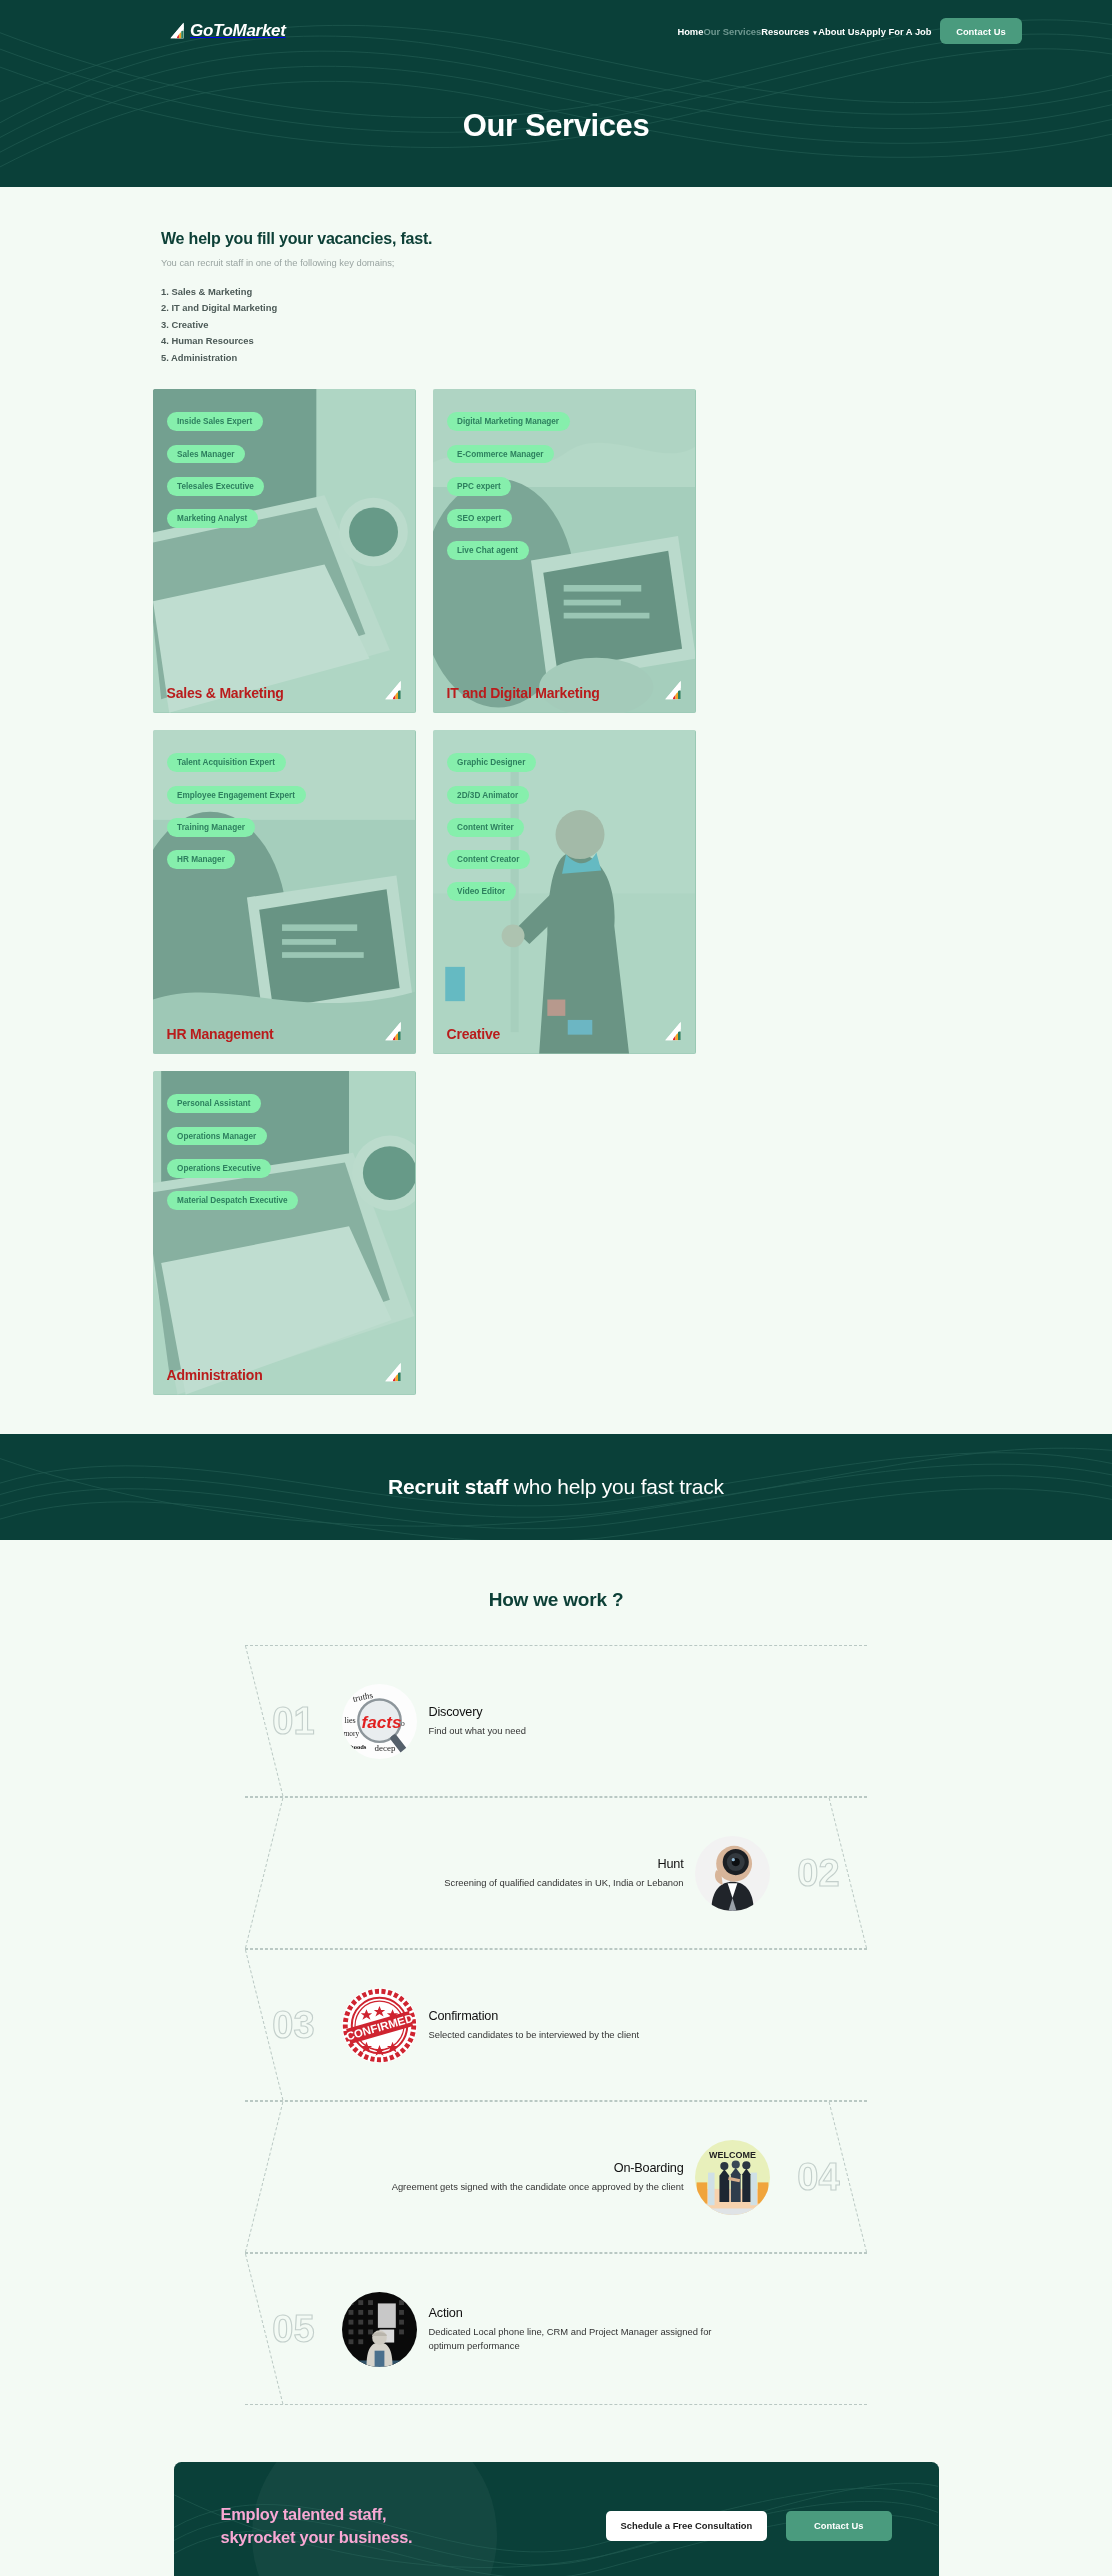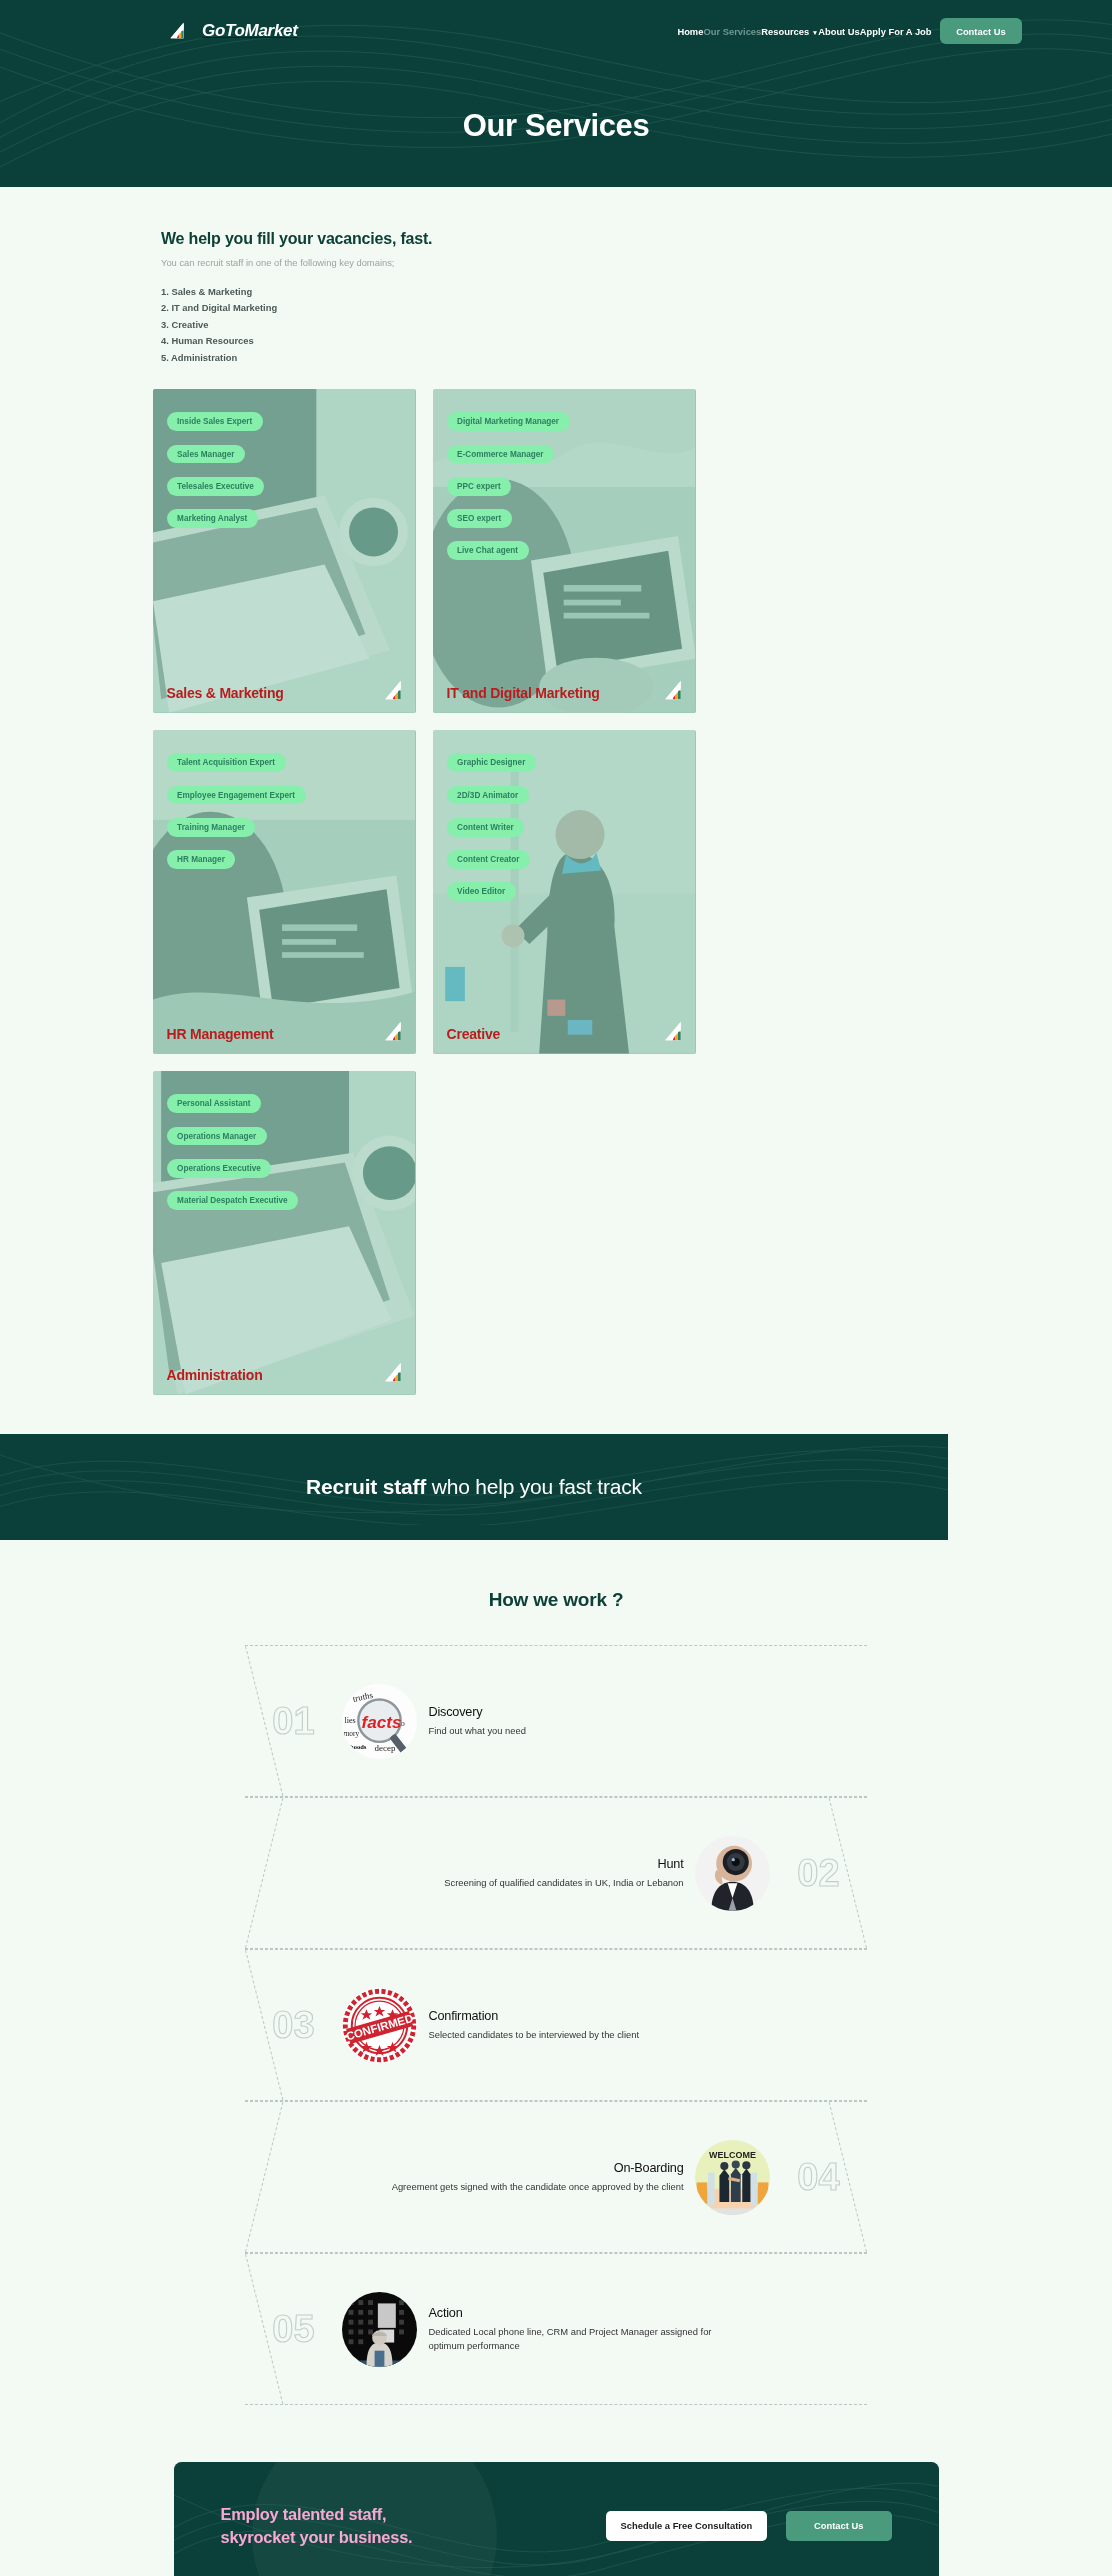--- a/index.html
+++ b/index.html
@@ -20,21 +20,21 @@
   }
   .hero-waves { position: absolute; inset: 0; opacity: .55; }
   .navbar {
     position: relative;
     z-index: 5;
     height: 62px;
     display: flex;
     align-items: center;
     padding: 0 90px 0 168px;
   }
-  .logo { display: flex; align-items: center; gap: 16px; }
+  .logo { display: flex; align-items: center; gap: 4px; }
   .logo-mark { width: 18px; height: 19.6px; position: relative; }
   .logo-text {
     color: #fff; font-size: 17px; font-weight: bold;
     font-style: italic; letter-spacing: -0.3px;
   }
   .nav-links {
     margin-left: auto; display: flex; align-items: center; 
   }
   .nav-link {
     color: #ffffff; font-size: 9.4px; font-weight: bold;
@@ -90,21 +90,21 @@
     padding-left: 14px;
   }
   .card-title {
     color: #b91c1c; font-size: 14px; font-weight: bold;
     line-height: 17px; letter-spacing: -0.2px; max-width: 164px;
   }
   .card-arrow { width: 22px; height: 23px; position: relative; flex: 0 0 auto; }
 
   
   .banner {
-    position: relative; width: 948px; height: 106px;
+    position: relative; width: 1112px; height: 106px;
     background: #0a4039; overflow: hidden;
     display: flex; align-items: center; justify-content: center;
     margin-top: 39px;
   }
   .banner-text {
     position: relative; z-index: 4; color: #fff;
     font-size: 21px; letter-spacing: -0.2px;
   }
   .banner-text b { font-weight: bold; }
 

